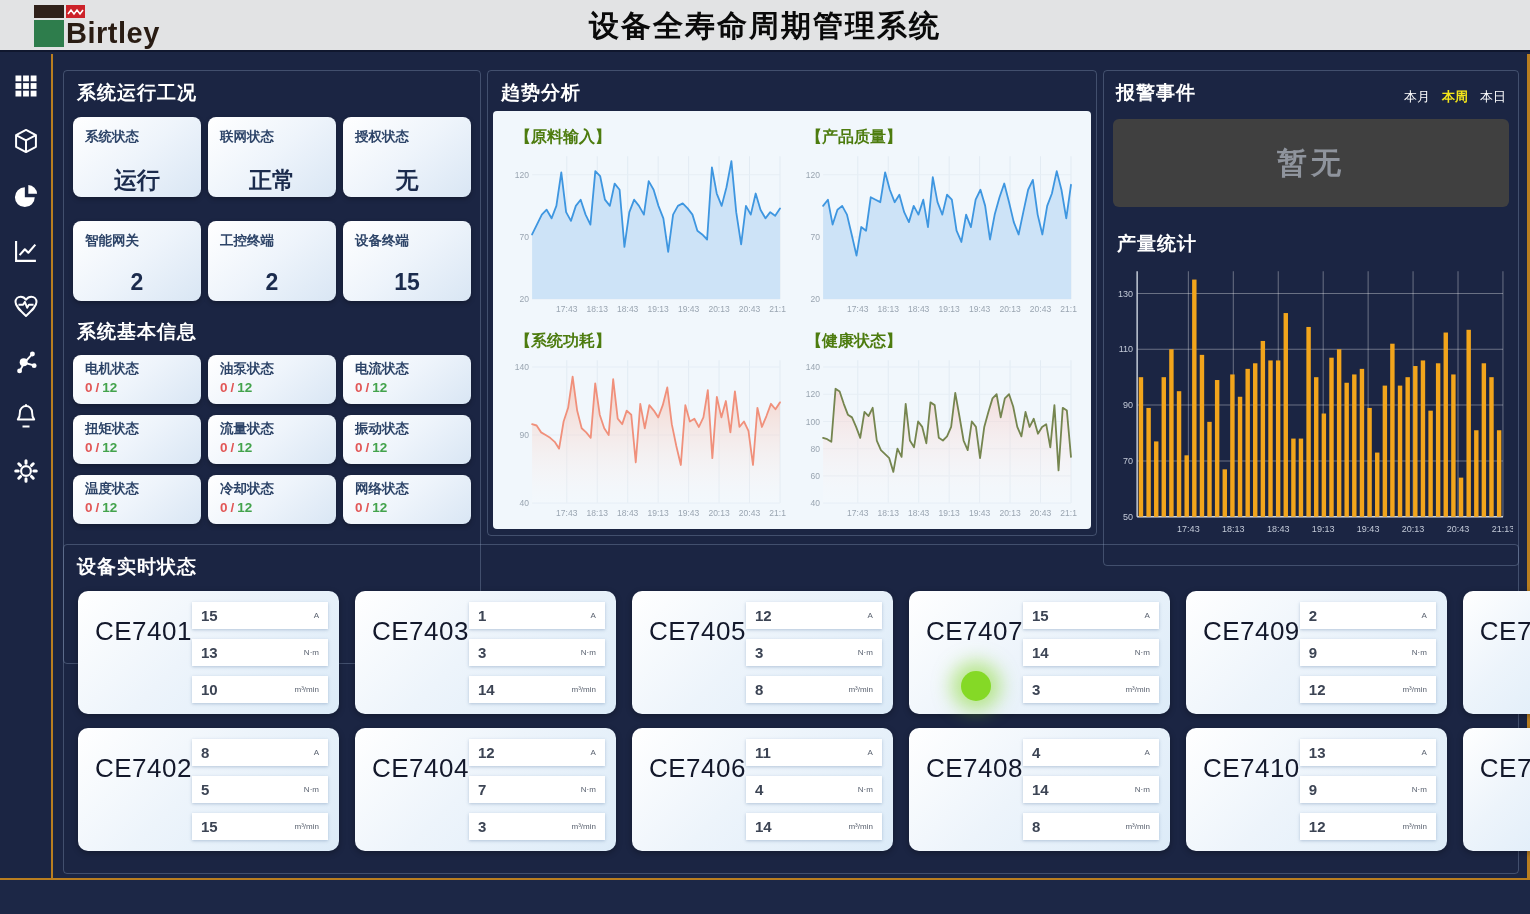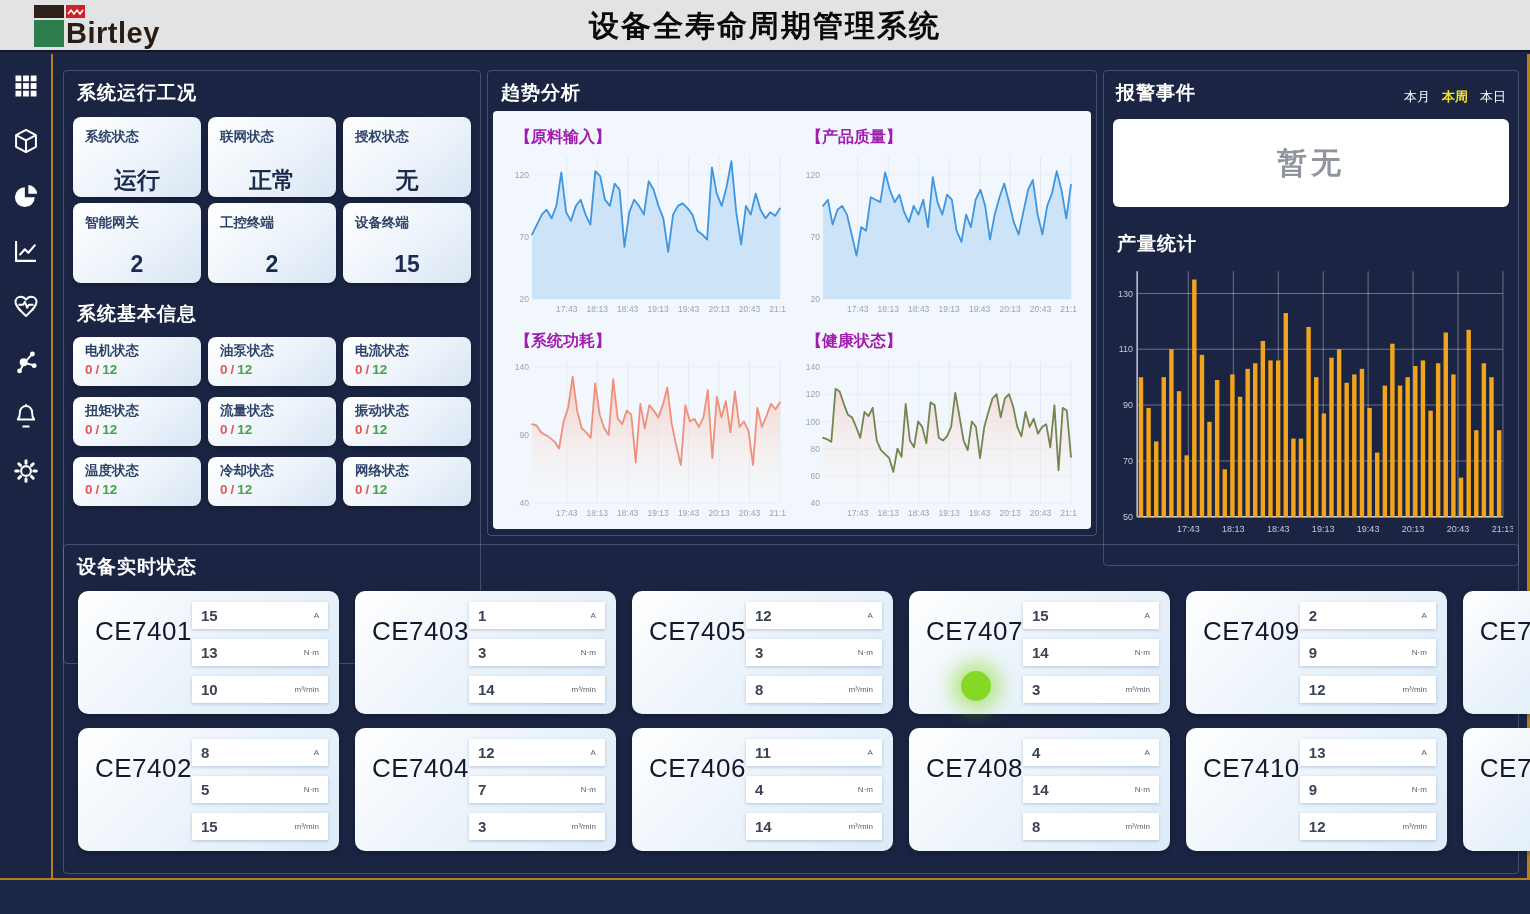--- a/index.html
+++ b/index.html
@@ -34,46 +34,46 @@
 
   
   .panel{position:absolute;border:1px solid rgba(150,168,200,0.32);border-radius:4px;}
   .panel-left{left:63px;top:70px;width:418px;height:594px;}
   .panel-mid{left:487px;top:70px;width:610px;height:466px;}
   .panel-right{left:1103px;top:70px;width:416px;height:496px;}
   .panel-devices{left:63px;top:544px;width:1456px;height:330px;}
   .sec-title{margin:0;padding:9px 13px 0;font-size:19px;font-weight:700;color:#ffffff;letter-spacing:1px;}
 
   
-  .status-grid{margin:11px 9px 0;display:grid;grid-template-columns:repeat(3,1fr);gap:6px 7px;}
+  .status-grid{margin:11px 9px 0;display:grid;grid-template-columns:repeat(3,1fr);gap:24px 7px;}
   .info-grid{margin:10px 9px 4px;display:grid;grid-template-columns:repeat(3,1fr);gap:11px 7px;}
   .status-card,.info-card{background:linear-gradient(140deg,#ffffff 0%,#eef4fb 50%,#d9e6f4 100%);
           border-radius:8px;box-shadow:0 2px 5px rgba(0,0,0,0.28);}
   .status-card{height:80px;padding:11px 12px;}
   .info-card{height:49px;padding:5px 12px;}
   .card-lbl{font-size:13.5px;font-weight:700;color:#2d4468;}
   .card-val{font-size:23px;font-weight:700;color:#1b2b4d;text-align:center;margin-top:19px;}
   .card-nums{font-size:13.5px;font-weight:700;margin-top:2px;}
   .num-err{color:#e25757;}.num-sep{color:#e25757;margin:0 3px;}.num-tot{color:#43a34c;}
 
   
   .trend-panel{position:absolute;left:5px;top:40px;width:598px;height:418px;background:#f1f7fc;
                border-radius:4px;display:grid;grid-template-columns:1fr 1fr;grid-template-rows:1fr 1fr;
                padding:6px 8px;}
   .trend-cell{padding:4px 6px;display:flex;flex-direction:column;}
-  .trend-title{font-size:16px;font-weight:700;color:#a21caf;margin:6px 0 0 8px;}
+  .trend-title{font-size:16px;font-weight:700;color:#4d7c0f;margin:6px 0 0 8px;}
   .trend-svg{flex:1;min-height:0;}
 
   
   .alarm-head{display:flex;justify-content:space-between;align-items:flex-end;padding:9px 12px 0;}
   .alarm-head .sec-title{padding:0;}
   .tabs{display:flex;align-items:center;}
   .tab{color:#ffffff;font-size:13px;margin-left:12px;cursor:pointer;}
   .tab.active{color:#f3e51a;font-weight:700;}
-  .alarm-box{margin:13px 9px 0;height:88px;background:#ffffff;border-radius:6px;
+  .alarm-box{margin:13px 9px 0;height:88px;background:#404040;border-radius:6px;
              display:flex;align-items:center;justify-content:center;}
   .alarm-empty{font-size:30px;font-weight:700;color:#8f949d;letter-spacing:4px;}
   .prod-title{padding-top:24px;}
   .bar-chart{margin:4px 5px 0;height:276px;}
   .bar-chart svg{width:100%;height:100%;}
 
   
   .device-grid{margin:11px 14px 0;display:grid;grid-template-columns:repeat(6,1fr);gap:14px 16px;}
   .device-card{position:relative;height:123px;border-radius:10px;cursor:pointer;
                background:linear-gradient(135deg,#ffffff 0%,#edf4fb 45%,#dcebf8 100%);

